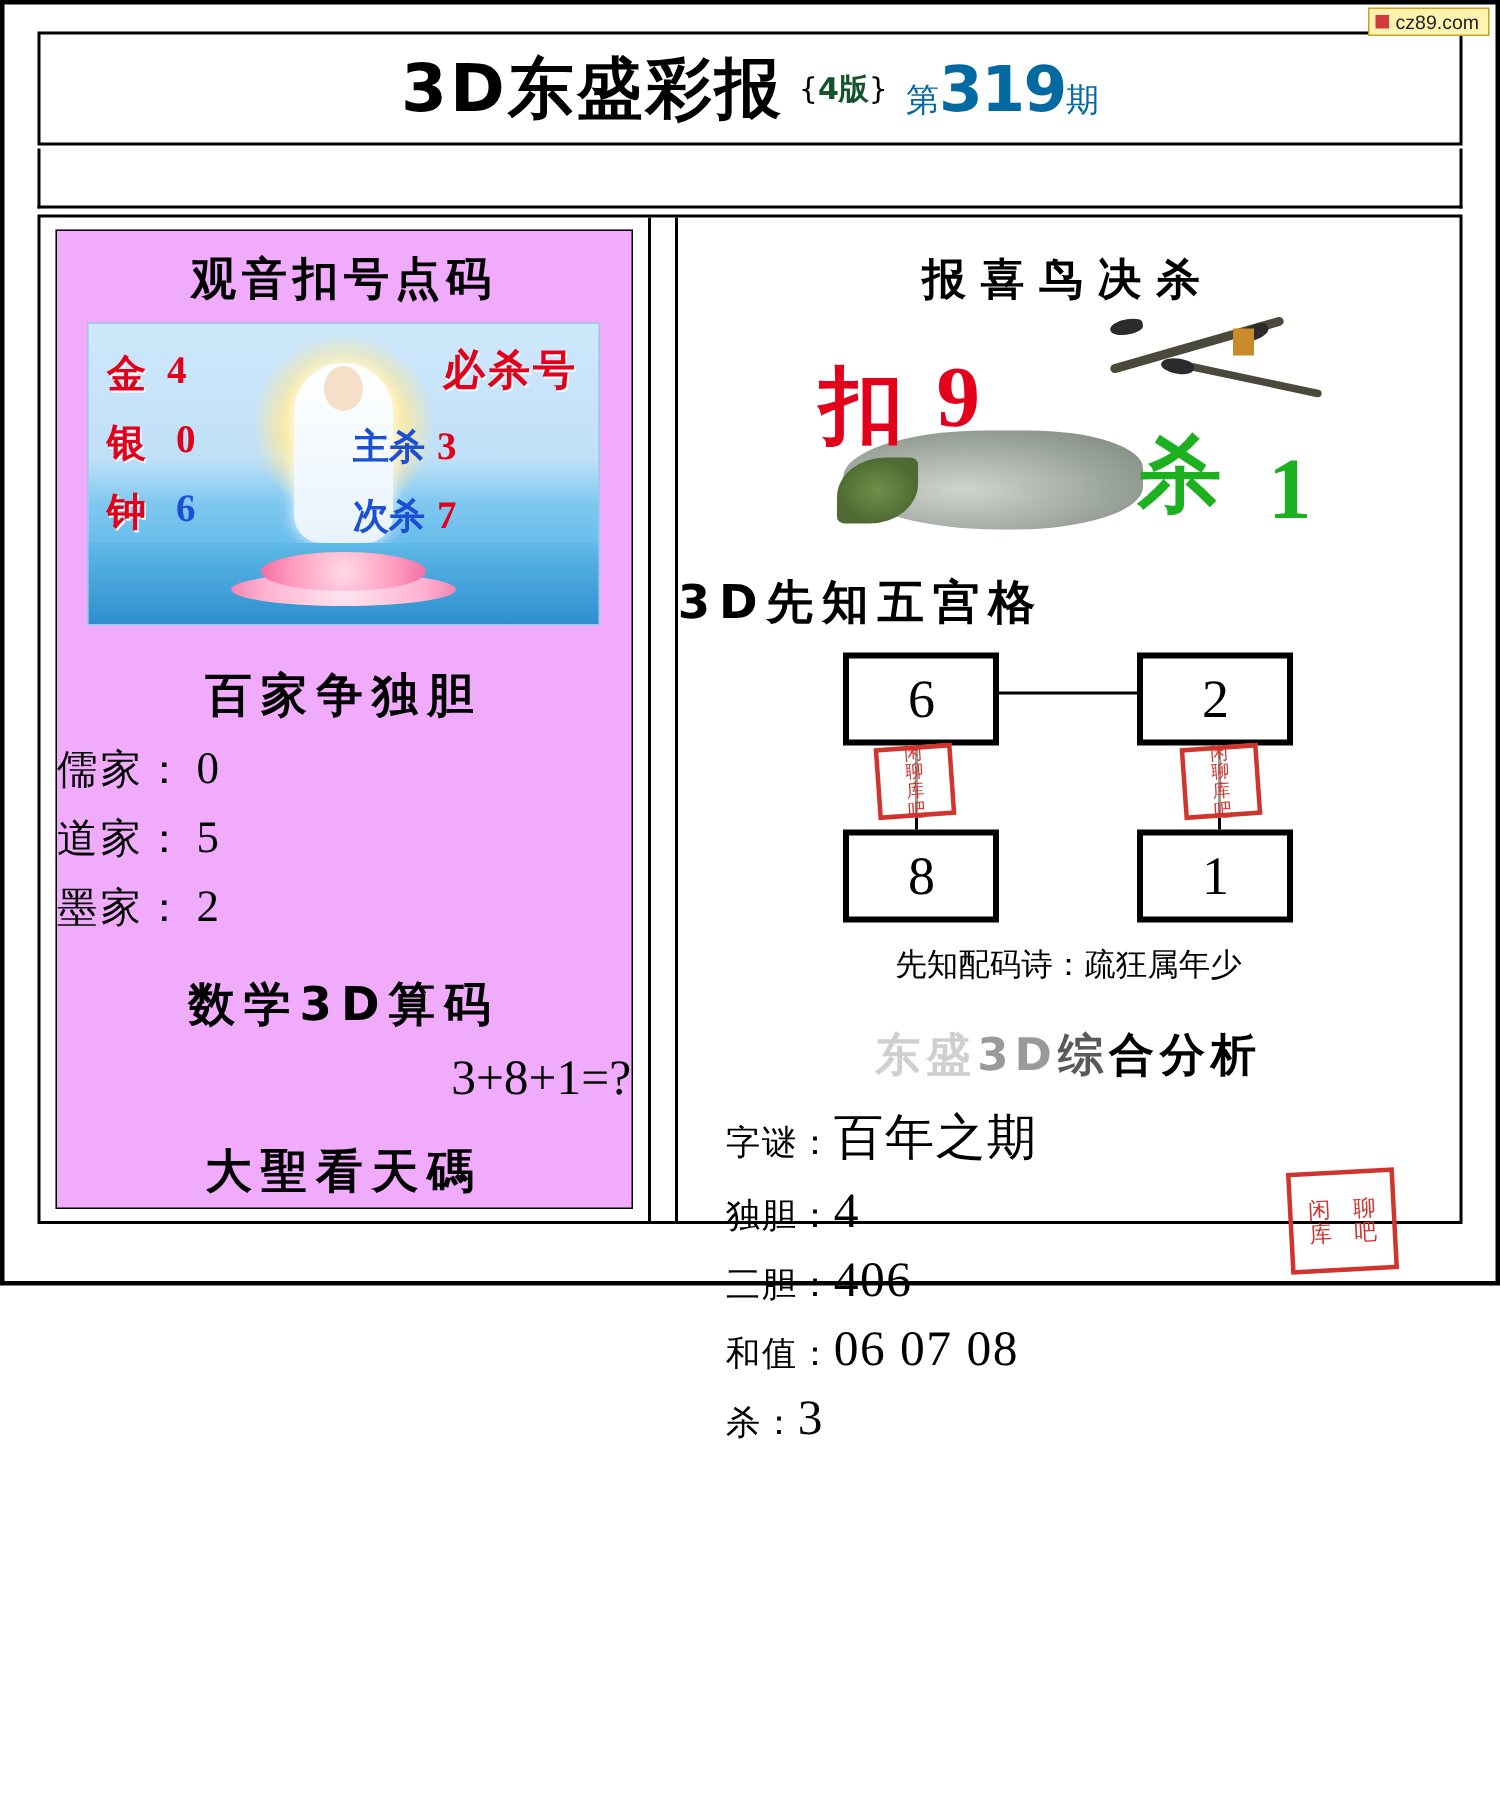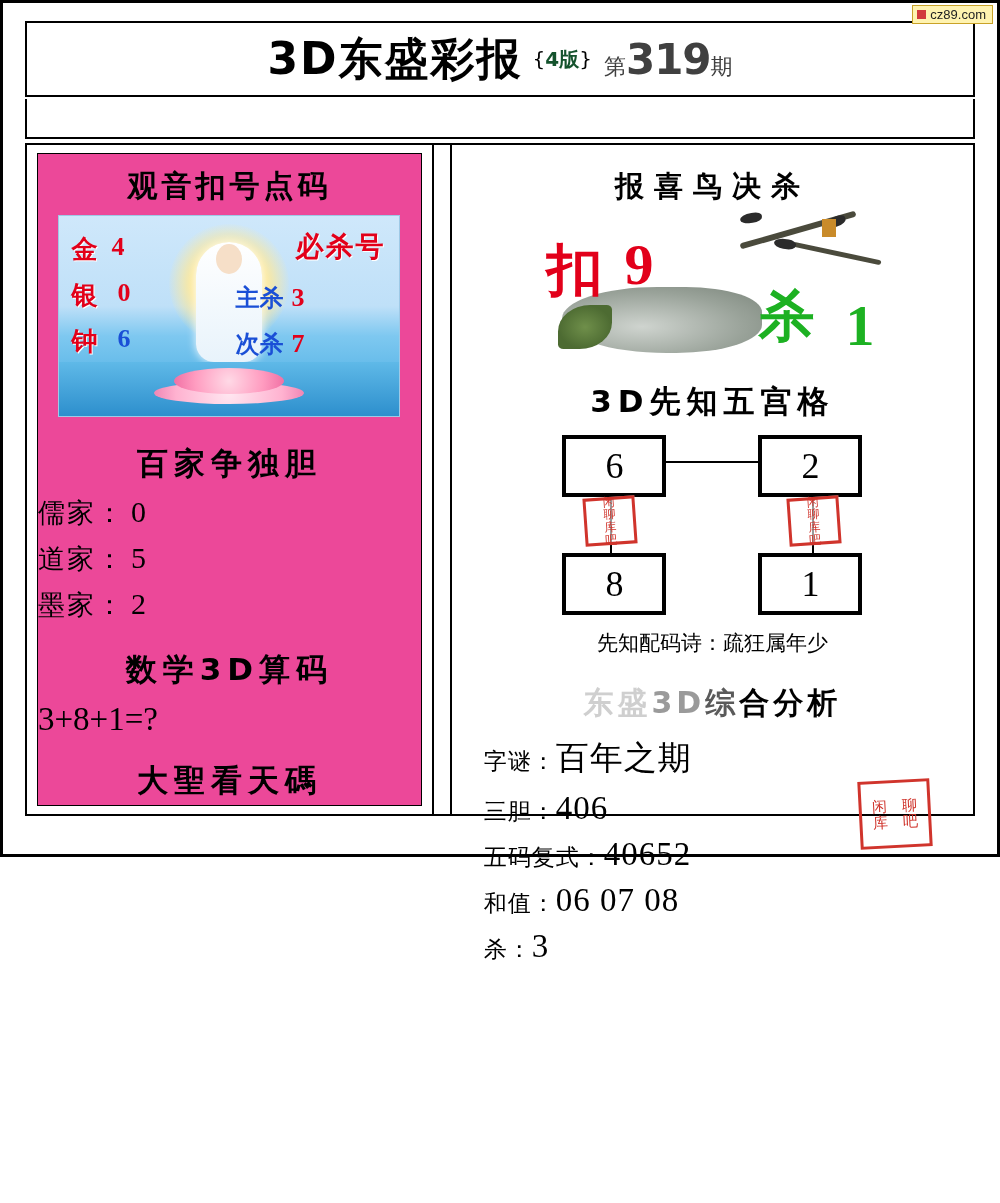--- a/index.html
+++ b/index.html
@@ -36,41 +36,41 @@
     font-family:"DejaVu Sans", sans-serif;
     font-weight:bold; font-size:44px; letter-spacing:2px; color:#000;
   }
   .title-ban{
     font-family:"DejaVu Sans", sans-serif;
     font-size:20px; color:#000; margin-left:10px;
   }
   .title-ban .red{color:#14532d;font-weight:bold;}
   .title-qi{
     font-family:"DejaVu Sans", sans-serif;
-    font-size:22px; color:#404040; margin-left:12px; position:relative;
+    font-size:22px; color:#0369a1; margin-left:12px; position:relative;
   }
   .title-qi .num{font-size:42px;font-weight:bold;letter-spacing:-1px;}
   
   .strip{
     position:absolute; left:22px; top:96px; right:22px; height:38px;
     border:2px solid #000; border-top:none; background:#fff;
   }
   
   .body-frame{
     position:absolute; left:22px; top:140px; right:22px; bottom:38px;
     border:2px solid #000; background:#fff;
     display:flex;
   }
   .col-left{ width:calc(43% ); box-sizing:border-box; border-right:2px solid #000; position:relative;}
   .col-mid{ width:18px; box-sizing:border-box; border-right:2px solid #000;}
   .col-right{ flex:1; box-sizing:border-box; position:relative;}
   
   .left-inner{
     position:absolute; left:10px; top:8px; right:10px; bottom:8px;
-    border:1px solid #000; background:#ec4899; overflow:hidden;
+    border:1px solid #000; background:#f0abfc; overflow:hidden;
   }
   .h-gy{
     font-family:"DejaVu Sans", sans-serif;
     font-weight:bold; font-size:30px; letter-spacing:4px; margin:12px 0 8px; text-align:center;
   }
   
   .gy-banner{
     margin:0 auto; width:340px; height:200px; position:relative;
     background:linear-gradient(#cfe8fb 0%, #bfe0f8 45%, #7ec8f0 60%, #3ea7e0 100%);
     border:1px solid #9ec9e6;
@@ -132,21 +132,21 @@
   .sec-title{
     font-family:"DejaVu Sans", sans-serif;
     font-weight:bold; font-size:31px; letter-spacing:6px; text-align:center; margin:26px 0 10px;
   }
   .kv-row{
     font-family:"DejaVu Sans", sans-serif;
     font-size:27px; text-align:left; margin:10px 0; letter-spacing:2px;
   }
   .kv-row .v{font-family:"Liberation Serif", serif; font-size:30px; margin-left:6px;}
   .math-line{
-    font-family:"Liberation Serif", serif; font-size:33px; text-align:left; margin:8px 0 4px;
+    font-family:"Liberation Serif", serif; font-size:33px; text-align:right; margin:8px 0 4px;
   }
   .monkey-wrap{position:relative; height:190px; margin-top:2px;}
   .monkey{
     position:absolute; left:18px; top:6px; width:150px; height:170px;
   }
   .m-body{position:absolute;left:36px;top:44px;width:70px;height:66px;background:#7b4fa8;border-radius:12px;}
   .m-head{position:absolute;left:48px;top:16px;width:44px;height:40px;background:#e8e3df;border-radius:50%;border:2px solid #8a8a8a;}
   .m-face{position:absolute;left:58px;top:26px;width:24px;height:22px;background:#f4c7a1;border-radius:50%;}
   .m-hat{position:absolute;left:44px;top:2px;width:52px;height:18px;background:#f2c200;border-radius:10px 10px 2px 2px;}
   .m-armL{position:absolute;left:8px;top:40px;width:34px;height:16px;background:#f4c7a1;border-radius:8px;transform:rotate(-25deg);}
@@ -211,21 +211,21 @@
   }
   .sha-num{
     position:absolute; right:18px; bottom:2px;
     font-family:"Liberation Serif", serif; font-weight:bold; font-size:58px; color:#1db122;
   }
   .small-flag{
     position:absolute; right:56px; top:8px; width:14px;height:18px;background:#c98b2a;
   }
   .grid-title{
     font-family:"DejaVu Sans", sans-serif; font-weight:bold;
-    font-size:31px; letter-spacing:6px; text-align:center; margin:20px 0 12px;
+    font-size:31px; letter-spacing:6px; text-align:left; margin:20px 0 12px;
   }
   .magic-grid{
     position:relative; width:300px; height:180px; margin:0 auto;
   }
   .mg-cell{
     position:absolute; width:96px; height:54px; border:4px solid #000;
     display:flex; align-items:center; justify-content:center;
     font-family:"Liberation Serif", serif; font-size:36px; background:#fff;
   }
   .mg-tl{left:0;top:0;}
@@ -419,24 +419,24 @@
         <div class="an-seal">
           <span>闲</span>
           <span>聊</span>
           <span>库</span>
           <span>吧</span>
         </div>
         <div class="an-row">
           <span>字谜：</span><span class="v">百年之期</span>
         </div>
         <div class="an-row">
+          <span>独胆：</span><span class="v">4</span>
+        </div>
+        <div class="an-row">
           <span>三胆：</span><span class="v">406</span>
-        </div>
-        <div class="an-row">
-          <span>五码复式：</span><span class="v">40652</span>
         </div>
         <div class="an-row">
           <span>和值：</span><span class="v">06 07 08</span>
         </div>
         <div class="an-row">
           <span>杀：</span><span class="v">3</span>
         </div>
       </div>
 
     </div>

